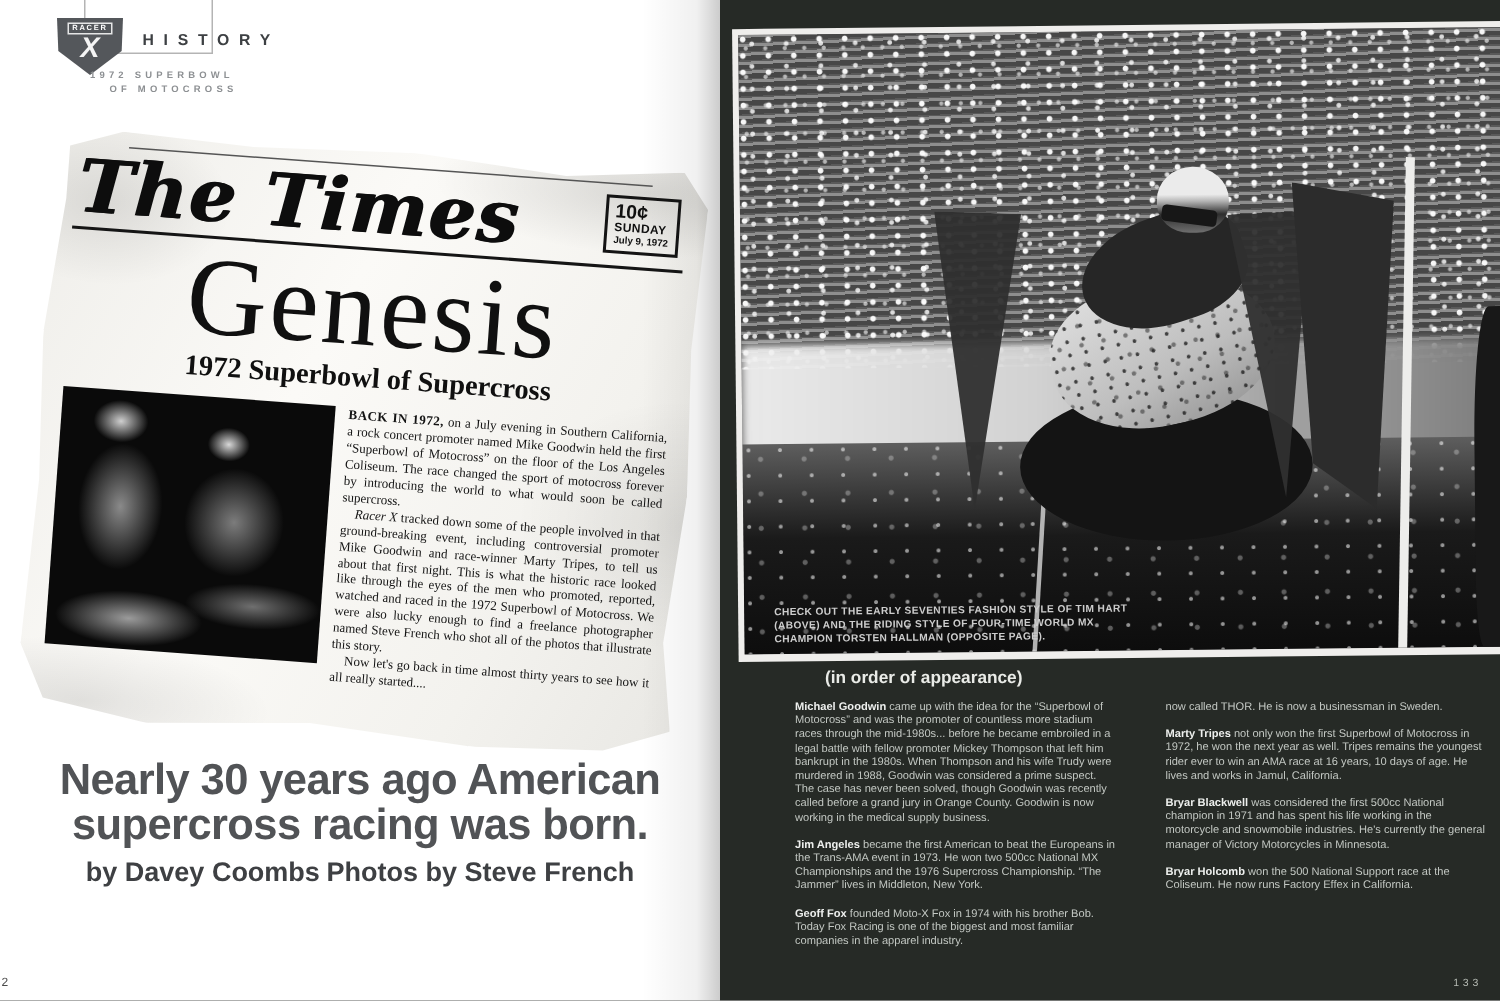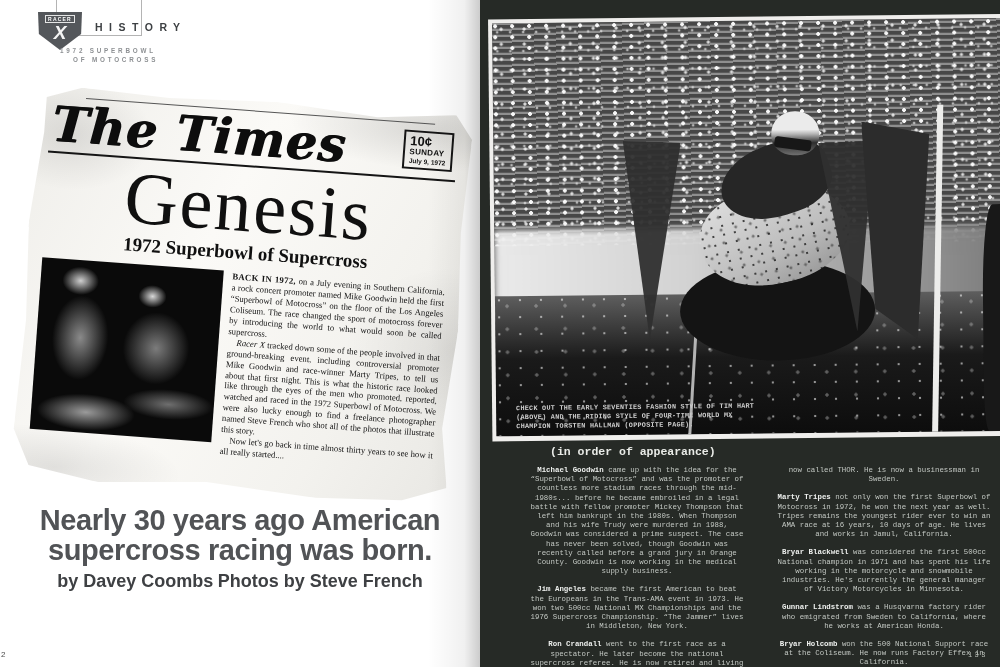--- a/index.html
+++ b/index.html
@@ -76,21 +76,21 @@
   .byline{font-size:18px;font-weight:bold;}
   .photo-credit{font-size:18px;font-weight:bold;}
 
   .pagenum-left{position:absolute;left:1px;bottom:8px;font-size:8px;color:#4a4a4a;}
 
   
   .gutter{position:absolute;left:428px;top:0;width:52px;height:667px;
           background:linear-gradient(90deg,rgba(0,0,0,0),rgba(0,0,0,.06) 70%,rgba(0,0,0,.20));}
 
   
-  .right-page{position:absolute;left:480px;top:0;width:520px;height:667px;background:#262a26;overflow:hidden;font-family:Liberation Mono, monospace;}
+  .right-page{position:absolute;left:480px;top:0;width:520px;height:667px;background:#262a26;overflow:hidden;}
 
   .photo-frame{position:absolute;left:8px;top:14px;right:-6px;height:422px;background:#efeeec;
                padding:4px 0 5px 4px;box-sizing:border-box;transform:rotate(-.6deg);transform-origin:100% 0;}
   .photo{position:relative;width:100%;height:100%;overflow:hidden;background:#555;}
   .ph-stands{position:absolute;left:0;top:0;width:100%;height:54%;
              background-image:
                radial-gradient(circle at 3px 3px, rgba(255,255,255,.95) 1.6px, transparent 2.2px),
                radial-gradient(circle at 9px 6px, rgba(255,255,255,.8) 1.3px, transparent 1.9px),
                radial-gradient(circle at 5px 9px, rgba(228,228,228,.7) 1.1px, transparent 1.7px),
                repeating-linear-gradient(178deg,#8e8e8e 0 2px,#474747 2px 5px,#5a5a5a 5px 6px);
@@ -131,21 +131,21 @@
 
   .photo-caption{position:absolute;left:20px;bottom:5px;font-size:6.8px;line-height:9px;
                  color:#cdcdcd;letter-spacing:.25px;font-weight:bold;}
 
   
   .witnesses{position:absolute;left:50px;top:446px;width:462px;}
   .wit-title{font-size:19px;font-weight:bold;color:#f4f4f2;letter-spacing:.2px;line-height:20px;}
   .wit-sub{font-size:11.5px;font-weight:bold;color:#e9ebe7;line-height:12px;padding-left:20px;}
   .wit-cols{display:flex;gap:33px;margin-top:8px;}
   .wit-col{width:214px;}
-  .wit-col p{margin:0 0 9px;font-size:7.4px;line-height:9.2px;color:#c3c8c3;text-align:center;}
+  .wit-col p{margin:0 0 9px;font-size:7.4px;line-height:9.2px;color:#c3c8c3;}
   .wit-col b{color:#eef0ee;}
   .wit-col i{font-style:italic;}
 
   .pagenum-right{position:absolute;right:12px;bottom:8px;font-size:7px;letter-spacing:2.5px;color:#b6bbb4;}
 </style>
 </head>
 <body>
 
 <div class="canvas">
 
@@ -225,28 +225,26 @@
         </div>
       </div>
     </div>
 
     <div class="witnesses">
       <div class="wit-sub">(in order of appearance)</div>
       <div class="wit-cols">
         <div class="wit-col" id="wit-col1">
             <p><b>Michael Goodwin</b> <span>came up with the idea for the “Superbowl of Motocross” and was the promoter of countless more stadium races through the mid-1980s... before he became embroiled in a legal battle with fellow promoter Mickey Thompson that left him bankrupt in the 1980s. When Thompson and his wife Trudy were murdered in 1988, Goodwin was considered a prime suspect. The case has never been solved, though Goodwin was recently called before a grand jury in Orange County. Goodwin is now working in the medical supply business.</span></p>
             <p><b>Jim Angeles</b> <span>became the first American to beat the Europeans in the Trans-AMA event in 1973. He won two 500cc National MX Championships and the 1976 Supercross Championship. “The Jammer” lives in Middleton, New York.</span></p>
-            <p><b>Ron Crandall</b> <span>went to the first race as a spectator. He later become the national supercross referee. He is now retired and living in California.</span></p>
             <p><b>Geoff Fox</b> <span>founded Moto-X Fox in 1974 with his brother Bob. Today Fox Racing is one of the biggest and most familiar companies in the apparel industry.</span></p>
           </div>
         <div class="wit-col" id="wit-col2">
             <p><span>now called THOR. He is now a businessman in Sweden.</span></p>
             <p><b>Marty Tripes</b> <span>not only won the first Superbowl of Motocross in 1972, he won the next year as well. Tripes remains the youngest rider ever to win an AMA race at 16 years, 10 days of age. He lives and works in Jamul, California.</span></p>
             <p><b>Bryar Blackwell</b> <span>was considered the first 500cc National champion in 1971 and has spent his life working in the motorcycle and snowmobile industries. He's currently the general manager of Victory Motorcycles in Minnesota.</span></p>
-            <p><b>Gunnar Lindstrom</b> <span>was a Husqvarna factory rider who emigrated from Sweden to California, where he works at American Honda.</span></p>
             <p><b>Bryar Holcomb</b> <span>won the 500 National Support race at the Coliseum. He now runs Factory Effex in California.</span></p>
           </div>
       </div>
     </div>
 
     <div class="pagenum-right">133</div>
   </div>
 </div>
 
 </body></html>

